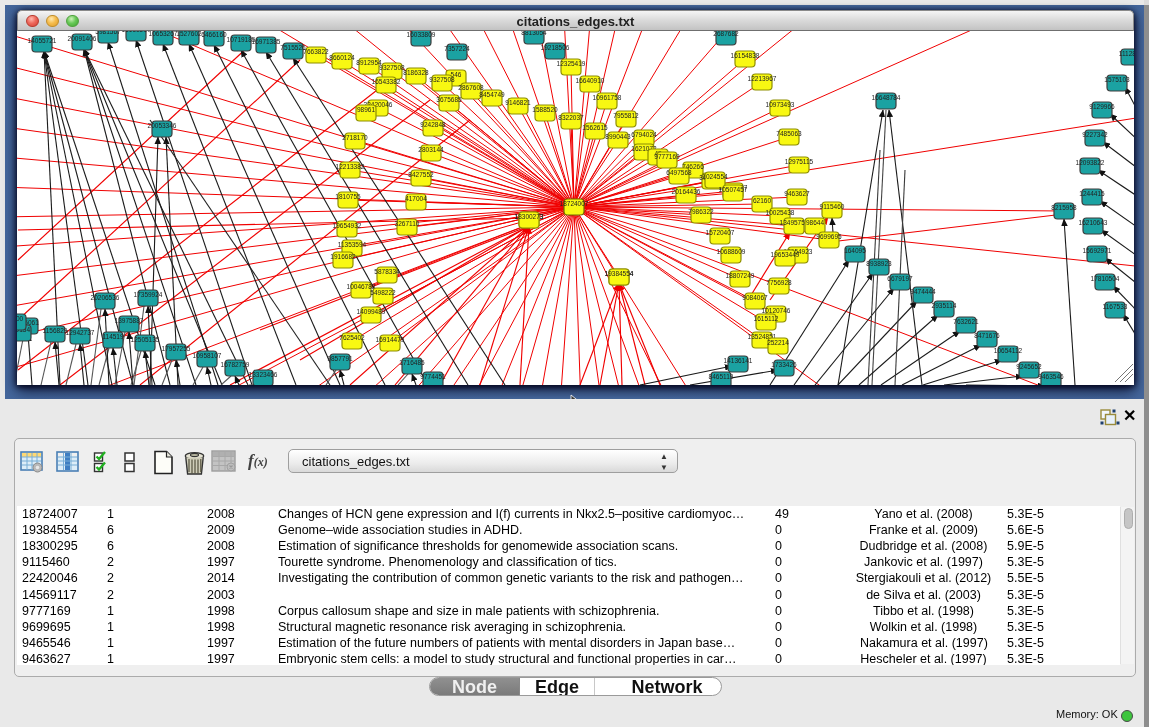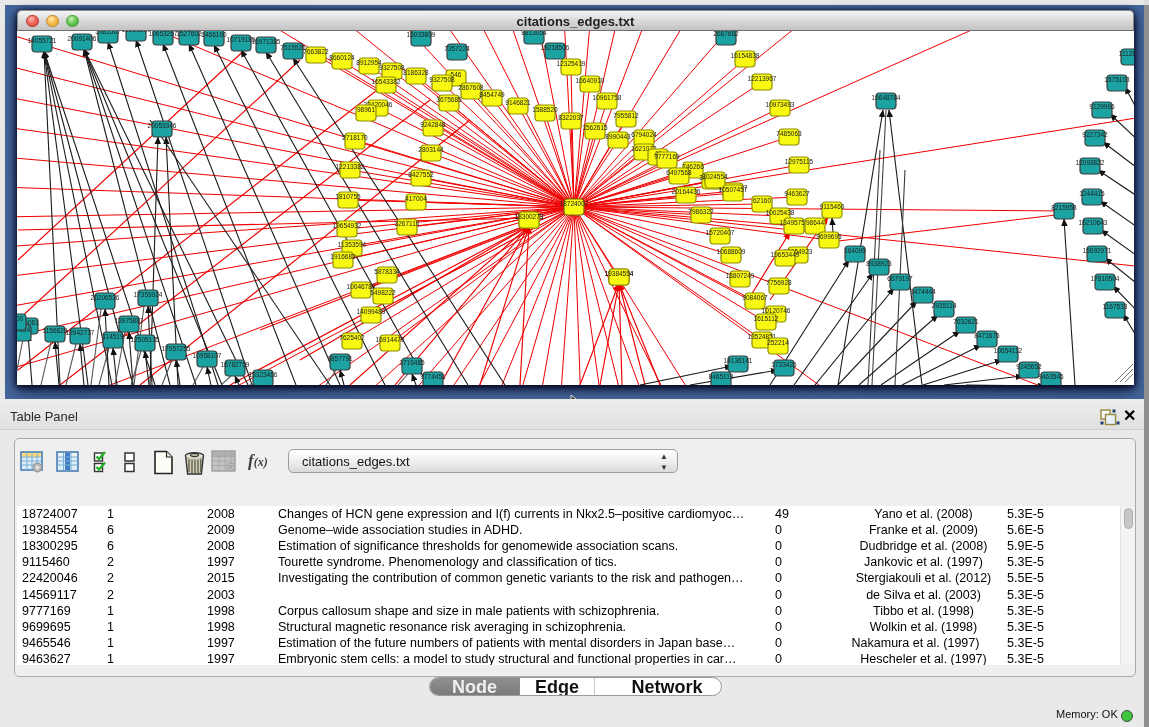--- a/index.html
+++ b/index.html
@@ -562,23 +562,20 @@
 <g stroke="#777" stroke-width="1">
         <line x1="1120" y1="382" x2="1133" y2="369"></line>
         <line x1="1125" y1="382" x2="1133" y2="374"></line>
         <line x1="1115" y1="382" x2="1133" y2="364"></line>
       </g>
 </svg>
   <svg style="position:absolute;left:569px;top:394px" width="12" height="14" viewBox="0 0 12 14">
       <path d="M2,1 L2,11 L4.6,8.6 L6.4,12.4 L8.2,11.6 L6.6,7.8 L10,7.4 z" fill="#3a3a3a" stroke="#fff" stroke-width="0.8"></path>
     </svg>
   <div id="tpanel">
-    <div id="phead">
-        <span class="t">Table Panel</span>
-      </div>
     <svg id="floaticon" width="20" height="18" viewBox="0 0 20 18">
       <rect x="1" y="1" width="9" height="9" fill="#f2f7fb" stroke="#9a8b3a" stroke-width="1.4"></rect>
       <rect x="12.5" y="0.5" width="3" height="3" fill="#1d3f6e"></rect>
       <rect x="0.5" y="12.5" width="3" height="3" fill="#1d3f6e"></rect>
       <rect x="5.5" y="5.5" width="10" height="10" fill="#e8f1fa" stroke="#9a8b3a" stroke-width="1.4"></rect>
       <rect x="16.5" y="12.5" width="3" height="3" fill="#1d3f6e"></rect>
     </svg>
     <div id="closex">✕</div>
     <div id="container"></div>
     <svg class="icon" style="left:20px" width="24" height="24" viewBox="0 0 24 24">
@@ -668,21 +665,21 @@
           <span style="left:90px">2</span>
           <span style="left:190px">1997</span>
 <span style="left:261px">Tourette syndrome. Phenomenology and classification of tics.</span>
           <span style="left:758px">0</span>
 <span style="left:828px;width:157px;text-align:center">Jankovic et al. (1997)</span>
           <span style="left:990px">5.3E-5</span>
         </div>
 <div class="trow" style="top:65.4px">
 <span style="left:5px">22420046</span>
           <span style="left:90px">2</span>
-          <span style="left:190px">2015</span>
+          <span style="left:190px">2014</span>
 <span style="left:261px">Investigating the contribution of common genetic variants to the risk and pathogen…</span>
           <span style="left:758px">0</span>
 <span style="left:828px;width:157px;text-align:center">Stergiakouli et al. (2012)</span>
           <span style="left:990px">5.5E-5</span>
         </div>
 <div class="trow" style="top:81.5px">
 <span style="left:5px">14569117</span>
           <span style="left:90px">2</span>
           <span style="left:190px">2003</span>
           <span style="left:758px">0</span>
@@ -706,21 +703,21 @@
           <span style="left:758px">0</span>
 <span style="left:828px;width:157px;text-align:center">Wolkin et al. (1998)</span>
           <span style="left:990px">5.3E-5</span>
         </div>
 <div class="trow" style="top:129.8px">
 <span style="left:5px">9465546</span>
           <span style="left:90px">1</span>
           <span style="left:190px">1997</span>
 <span style="left:261px">Estimation of the future numbers of patients with mental disorders in Japan base…</span>
           <span style="left:758px">0</span>
-<span style="left:820px;width:157px;text-align:center">Nakamura et al. (1997)</span>
+<span style="left:843px;width:157px;text-align:left">Nakamura et al. (1997)</span>
           <span style="left:990px">5.3E-5</span>
         </div>
 <div class="trow" style="top:145.9px">
 <span style="left:5px">9463627</span>
           <span style="left:90px">1</span>
           <span style="left:190px">1997</span>
 <span style="left:261px">Embryonic stem cells: a model to study structural and functional properties in car…</span>
           <span style="left:758px">0</span>
 <span style="left:828px;width:157px;text-align:center">Hescheler et al. (1997)</span>
           <span style="left:990px">5.3E-5</span>

